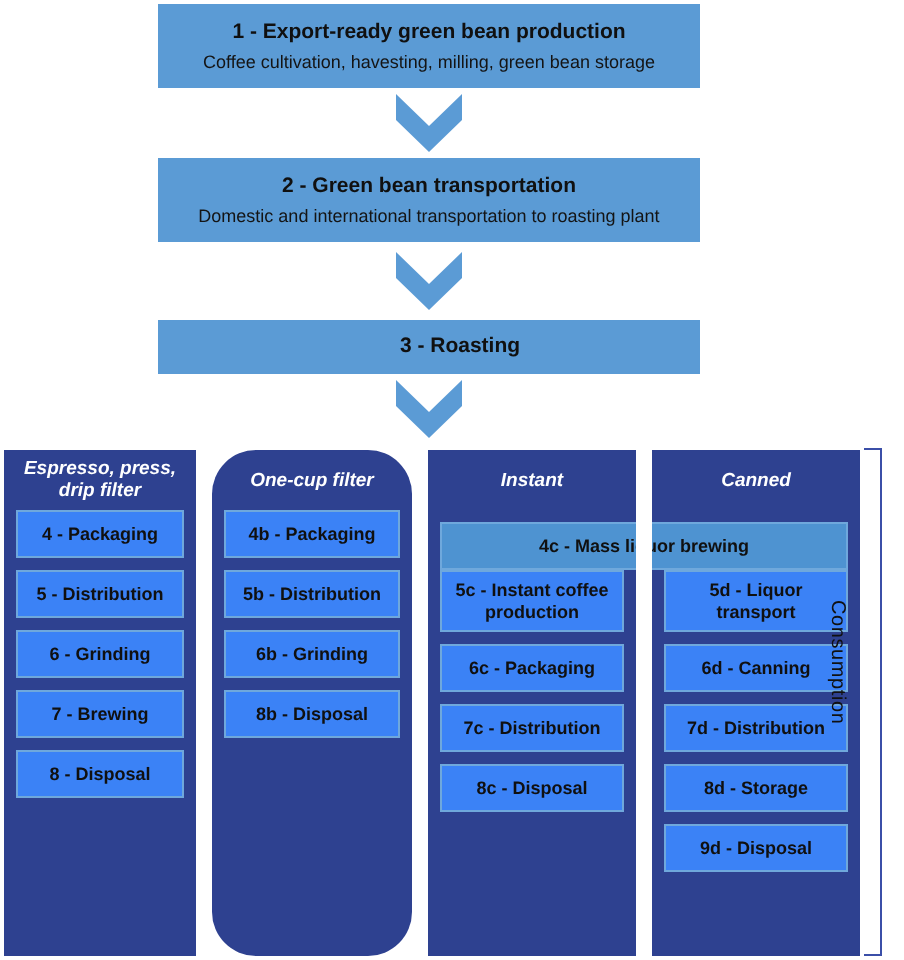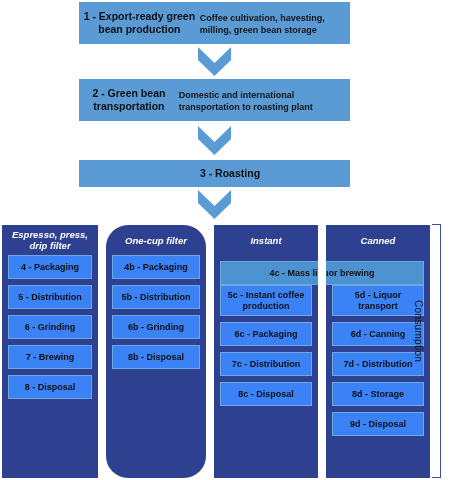--- a/index.html
+++ b/index.html
@@ -15,34 +15,34 @@
     overflow: hidden;
   }
 
   
   .stage {
     position: absolute;
     background: #5B9BD5;
     color: #1a1a1a;
     box-sizing: border-box;
     display: flex;
-    flex-direction: row;
+    flex-direction: column;
     align-items: center;
     justify-content: center;
   }
   .stage-title {
     font-size: 10.5px;
     font-weight: bold;
     line-height: 13px;
     color: #101010;
     text-align: center;
   }
   .stage-sub {
     font-size: 9px;
-    font-weight: bold;
+    font-weight: normal;
     line-height: 12px;
     color: #141414;
     text-align: left;
     margin-top: 2px;
   }
 
   #stage-1 { left: 79px;  top: 2px;   width: 271px; height: 42px; }
   #stage-2 { left: 79px;  top: 79px;  width: 271px; height: 42px; }
   #stage-3 { left: 79px;  top: 160px; width: 271px; height: 27px; padding-left: 31px; }
 

